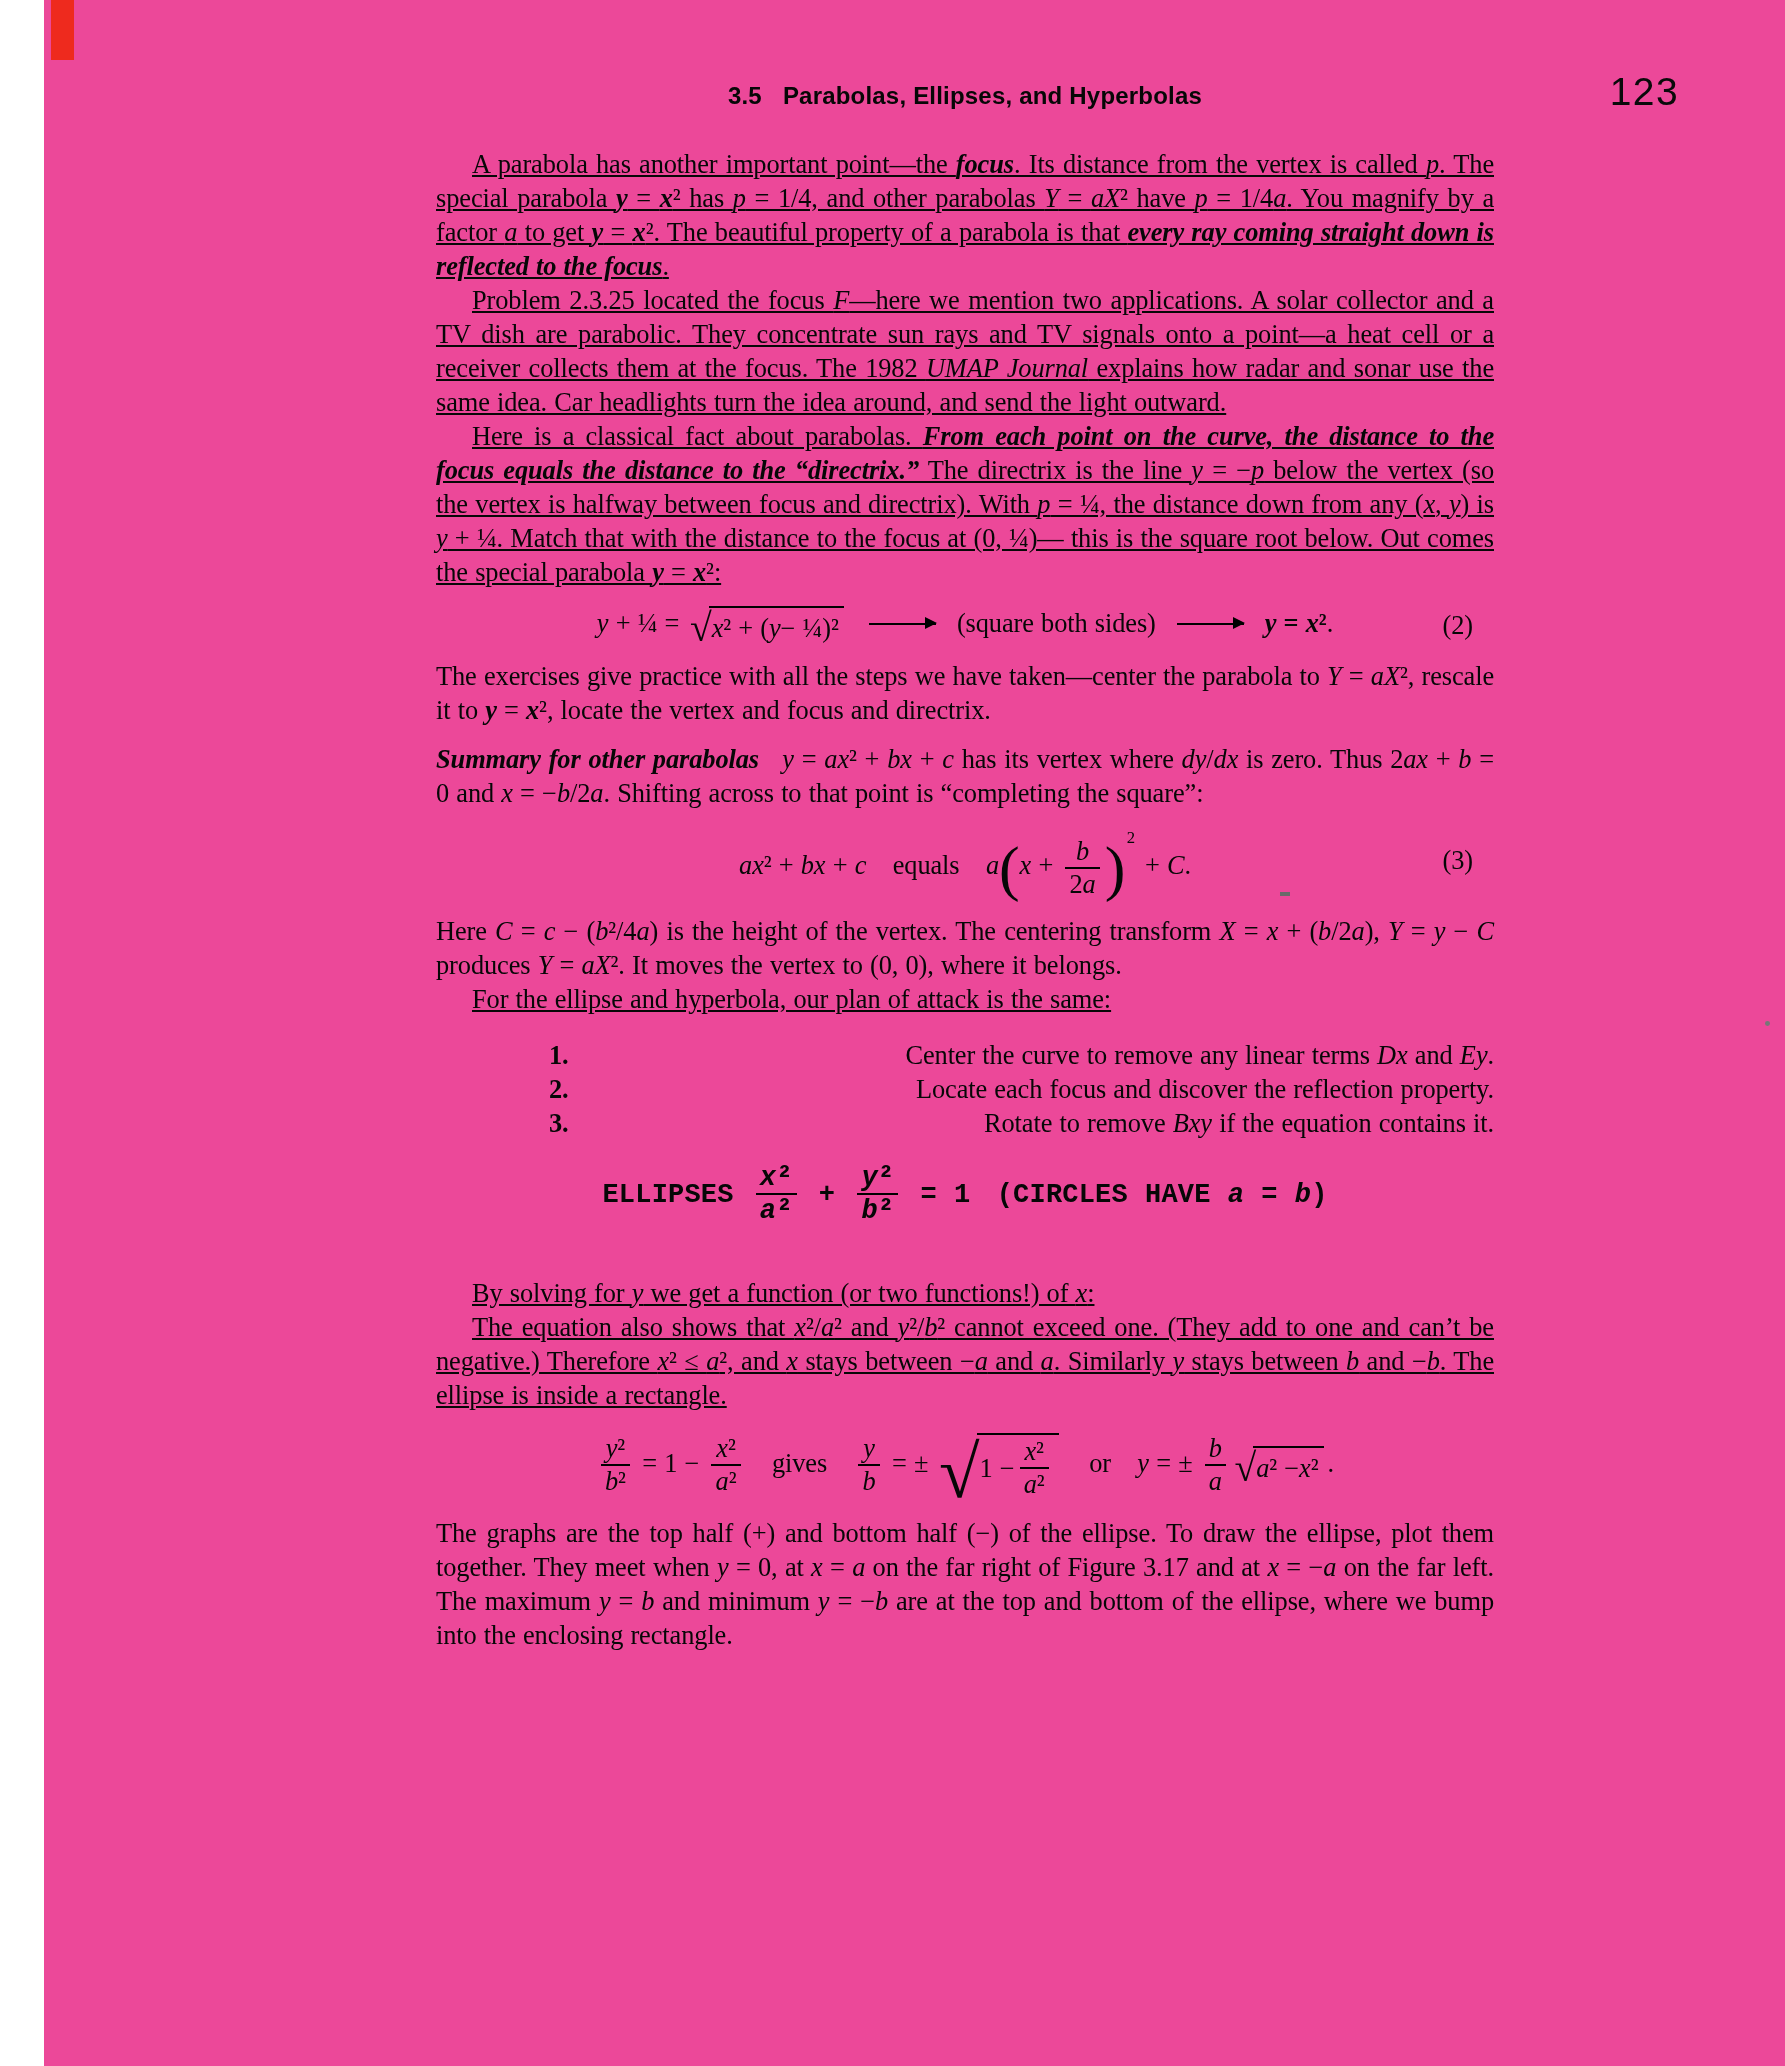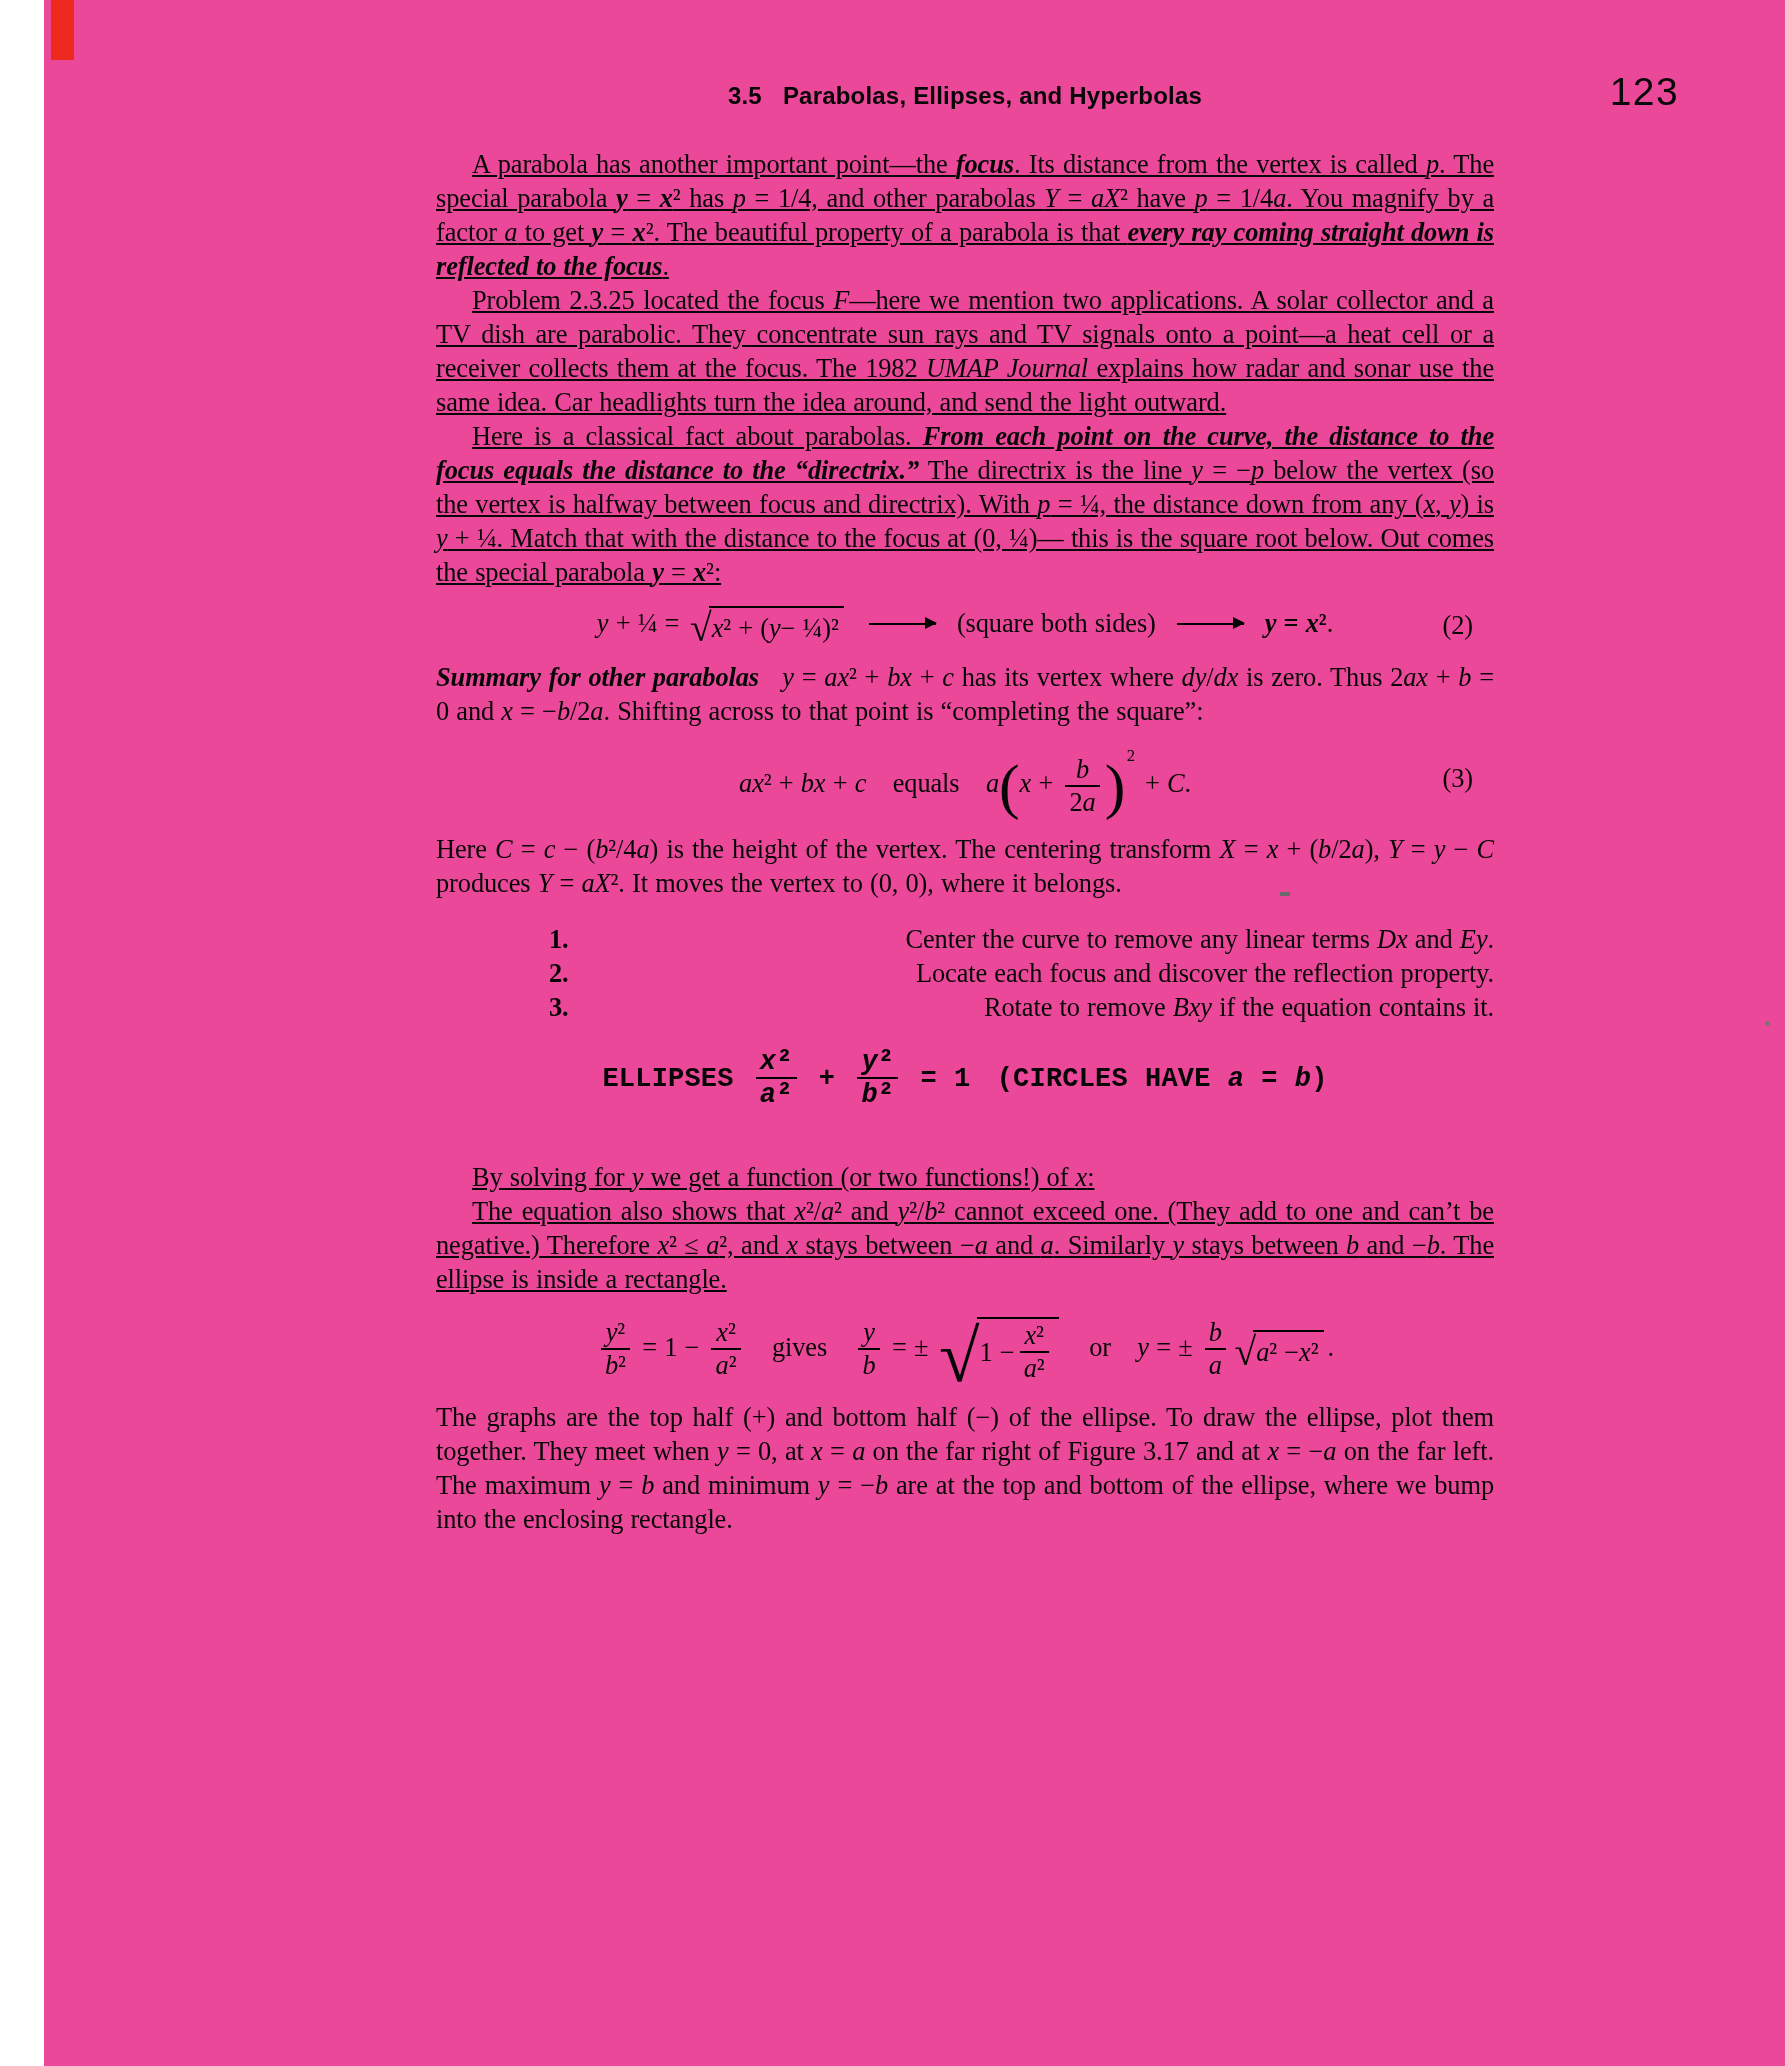--- a/index.html
+++ b/index.html
@@ -86,29 +86,31 @@
     <p class="ind">Here is a classical fact about parabolas. <b><i>From each point on the curve, the distance to the focus equals the distance to the “directrix.”</i></b> The directrix is the line <i>y</i> = −<i>p</i> below the vertex (so the vertex is halfway between focus and directrix). With <i>p</i> = ¼, the distance down from any (<i>x</i>, <i>y</i>) is <i>y</i> + ¼. Match that with the distance to the focus at (0, ¼)— this is the square root below. Out comes the special parabola <b><i>y</i></b> = <b><i>x</i></b>²:</p>
 
     <div class="disp d-eq2">
       <span class="eqbody"><i>y</i> + ¼ = <span class="sq">
             <span class="rad">√</span>
             <span class="vin"><i>x</i>² + (<i>y</i> − ¼)²</span>
           </span><span class="arr"></span>(square both sides)<span class="arr"></span><b><i>y</i> = <i>x</i>²</b>.</span>
       <span class="eqnum">(2)</span>
     </div>
 
+    <p>The exercises give practice with all the steps we have taken—center the parabola to <i>Y</i> = <i>aX</i>², rescale it to <b><i>y</i></b> = <b><i>x</i></b>², locate the vertex and focus and directrix.</p>
 
     <p class="sp-top"><b><i>Summary for other parabolas</i></b>&nbsp;&nbsp; <i>y</i> = <i>ax</i>² + <i>bx</i> + <i>c</i> has its vertex where <i>dy</i>/<i>dx</i> is zero. Thus 2<i>ax</i> + <i>b</i> = 0 and <i>x</i> = −<i>b</i>/2<i>a</i>. Shifting across to that point is “completing the square”:</p>
 
     <div class="disp d-eq3">
       <span class="eqbody"><i>ax</i>² + <i>bx</i> + <i>c</i><span class="gap2"></span>equals<span class="gap2"></span><i>a</i><span class="bp">(</span><i>x</i> + <span class="fr"><span class="n"><i>b</i></span><span class="d">2<i>a</i></span></span><span class="bp">)</span><span class="bps">2</span> + <i>C</i>.</span>
       <span class="eqnum">(3)</span>
     </div>
 
     <p>Here <i>C</i> = <i>c</i> − (<i>b</i>²/4<i>a</i>) is the height of the vertex. The centering transform <i>X</i> = <i>x</i> + (<i>b</i>/2<i>a</i>), <i>Y</i> = <i>y</i> − <i>C</i> produces <i>Y</i> = <i>aX</i>². It moves the vertex to (0, 0), where it belongs.</p>
+    <p class="ind">For the ellipse and hyperbola, our plan of attack is the same:</p>
 
     <div class="steps">
       <div class="step">
         <span class="no">1.</span>
         <span class="txt">Center the curve to remove any linear terms <i>Dx</i> and <i>Ey</i>.</span>
       </div>
       <div class="step">
         <span class="no">2.</span>
         <span class="txt">Locate each focus and discover the reflection property.</span>
       </div>

